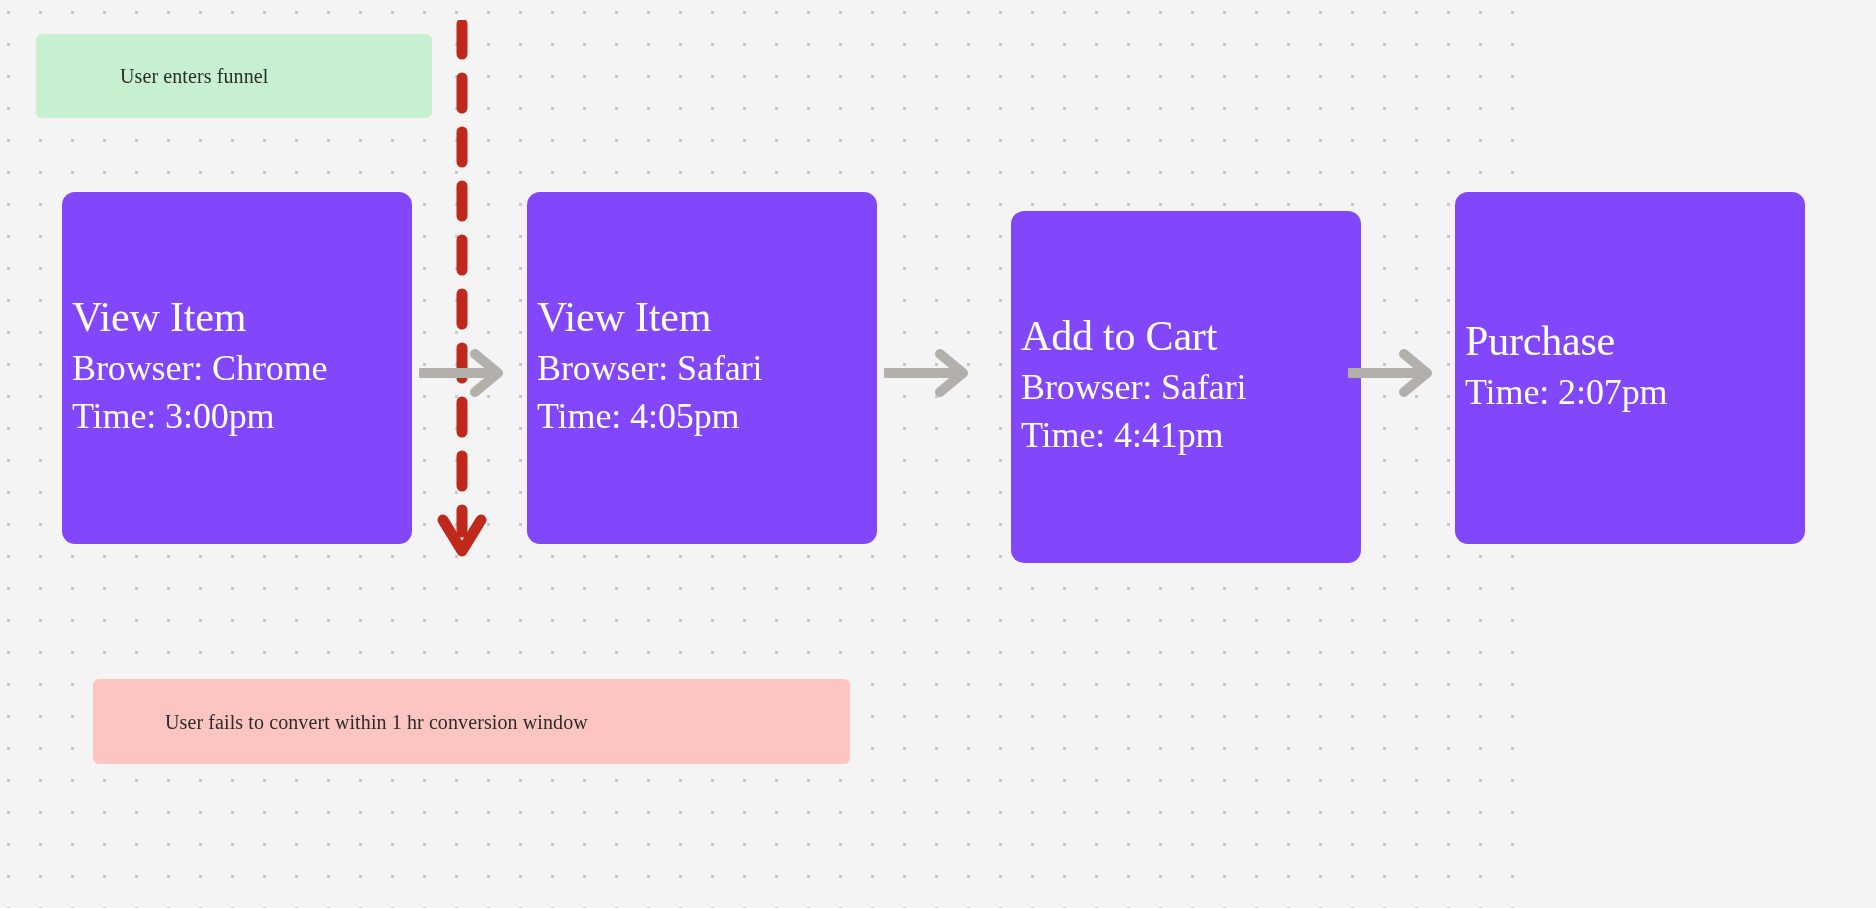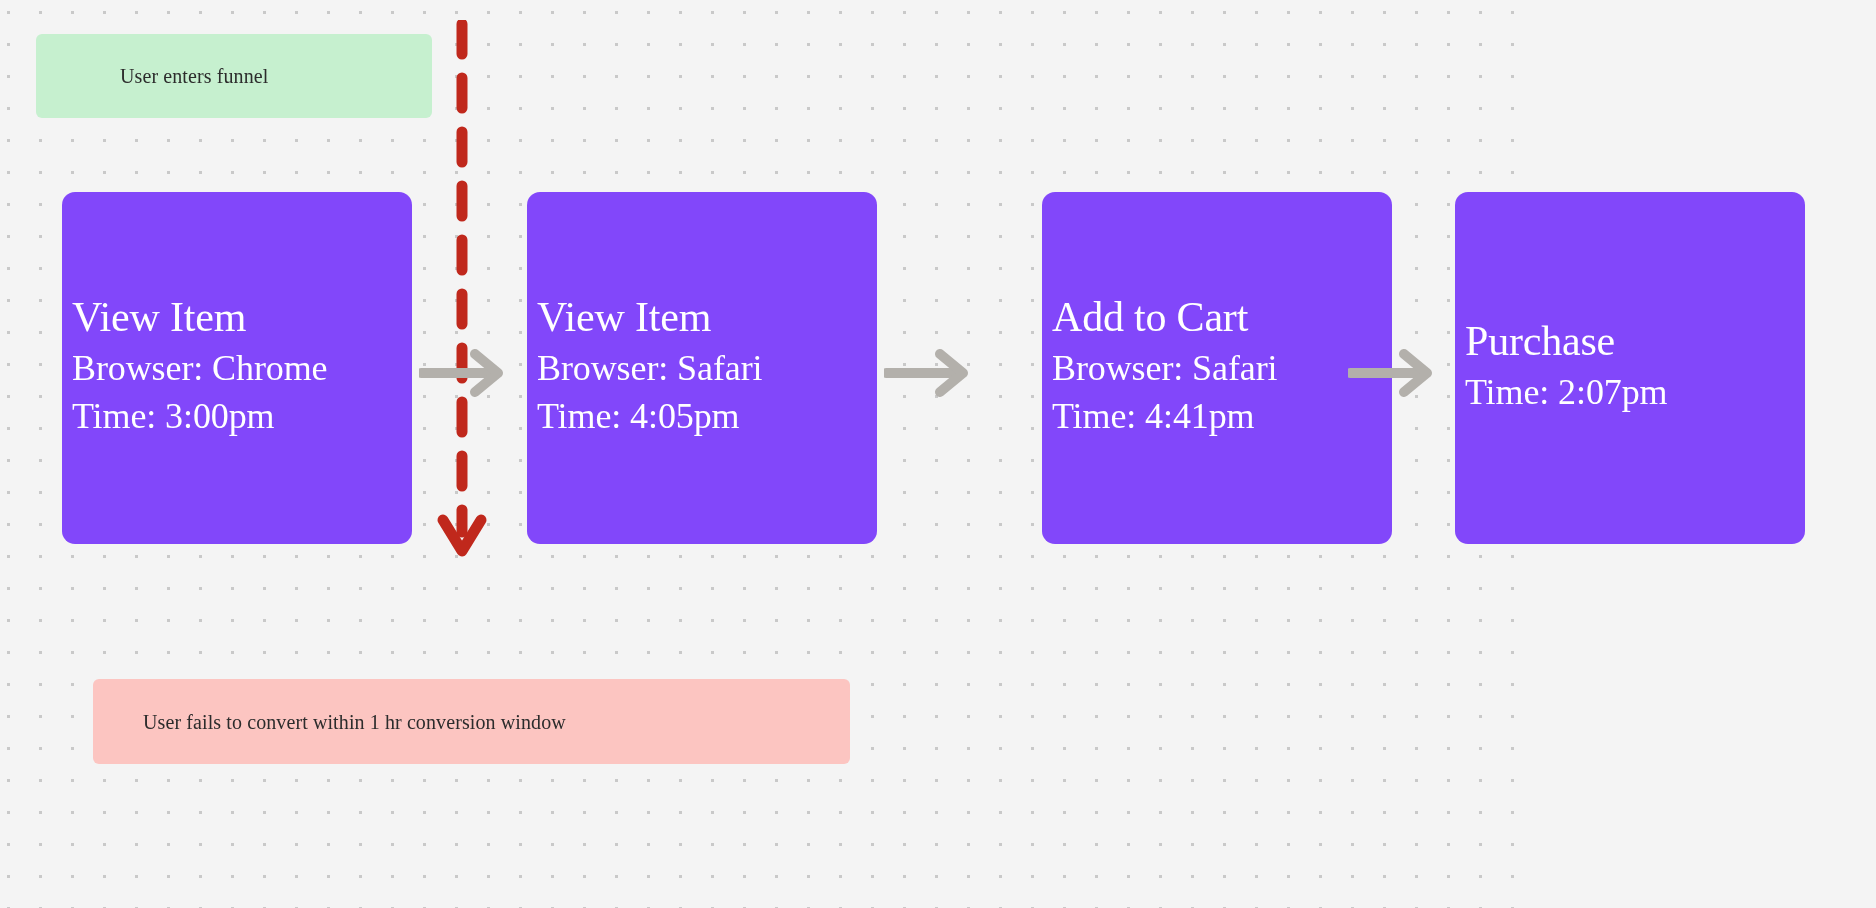--- a/index.html
+++ b/index.html
@@ -51,21 +51,21 @@
     padding-left: 84px;
   }
 
   #fail-annotation {
     left: 93px;
     top: 679px;
     width: 757px;
     height: 85px;
     background-color: #fcc5c1;
     justify-content: flex-start;
-    padding-left: 50px;
+    padding-left: 72px;
   }
 
   
   .funnel-node {
     position: absolute;
     top: 192px;
     width: 350px;
     height: 352px;
     background-color: #8247fa;
     border-radius: 13px;
@@ -90,21 +90,21 @@
   .funnel-node .node-detail {
     font-size: 36px;
     line-height: 1.33;
     font-weight: 400;
     letter-spacing: -0.1px;
     white-space: nowrap;
   }
 
   #node-0 { left: 62px;   }
   #node-1 { left: 527px;  }
-  #node-2 { left: 1042px;  }
+  #node-2 { left: 1011px; margin-top: 19px;  }
   #node-3 { left: 1455px; }
 
   
   .flow-arrow {
     position: absolute;
     top: 349px;
     width: 86px;
     height: 48px;
   }
   #arrow-0 { left: 419px;  }

